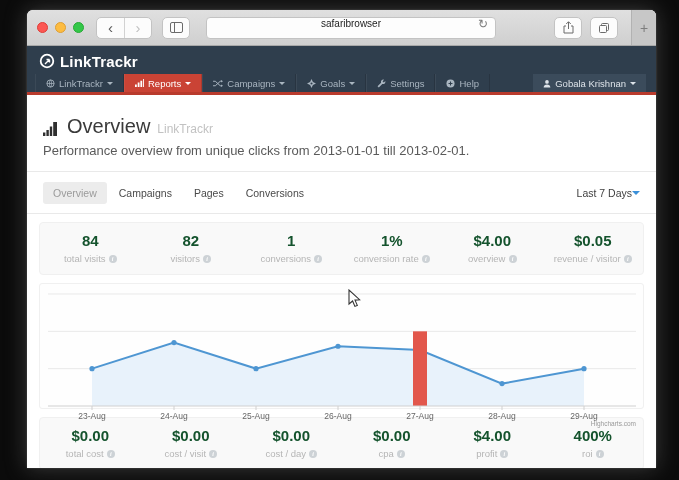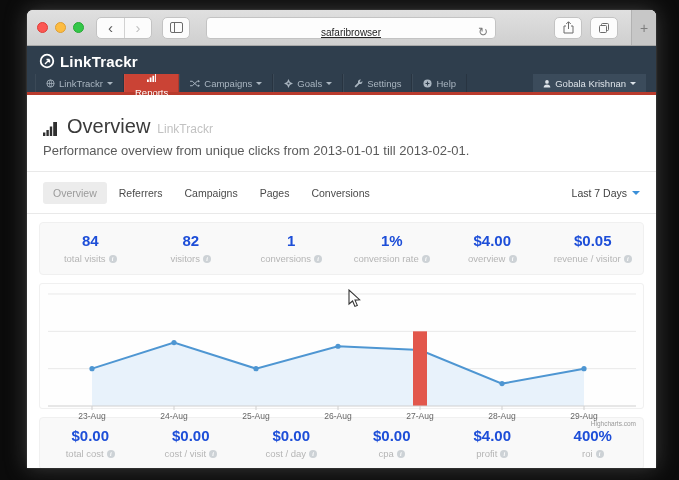--- a/index.html
+++ b/index.html
@@ -36,67 +36,67 @@
   }
   .navbtns .nb + .nb { border-left:1px solid #d2d2d2; color:#c0c0c0; }
   .sq-btn {
     background:#fcfcfc; border:1px solid #c3c3c3; border-radius:5px;
     height:22px; width:28px; display:flex; align-items:center; justify-content:center;
     color:#6b6b6b;
   }
   .urlbar {
     flex:1; margin:0 58px 0 16px; height:22px; background:#fdfdfd;
     border:1px solid #c3c3c3; border-radius:4px; position:relative;
-    display:flex; align-items:flex-end; justify-content:center;
-    font-size:10px; color:#222;text-decoration:underline;
+    display:flex; align-items:flex-start; justify-content:center;
+    font-size:10px; color:#222;
   }
   .urlbar .reload { position:absolute; right:7px; font-size:12px; color:#7a7a7a; line-height:1; }
   .right-btns { display:flex; gap:8px; margin-right:28px; }
   .newtab {
     position:absolute; right:0; top:0; width:25px; height:100%;
     background:#c7c7c7; border-left:1px solid #b2b2b2;
     display:flex; align-items:center; justify-content:center;
     color:#7d7d7d; font-size:14px;
   }
   
   .appnav { background:#2f3e4d; border-bottom:3px solid #b93b2d; }
   .brand-row { height:28px; display:flex; align-items:center; padding:2px 0 0 12px; gap:5px; }
   .brand-text { color:#fff; font-weight:bold; font-size:15px; letter-spacing:.2px; }
   .menu-row { display:flex; align-items:stretch; height:18px; padding-left:8px; }
   .menu-item {
     display:flex; align-items:center; gap:4px; padding:0 10px;
     font-size:9.5px; color:#a9b5c0; border-left:1px solid rgba(255,255,255,.06);
     border-right:1px solid rgba(0,0,0,.15); white-space:nowrap;
   }
-  .menu-item.active { background:#ca4335; color:#fff;flex-direction:column; }
+  .menu-item.active { background:#ca4335; color:#fff; }
   .menu-item .caret { border-top:3px solid currentColor; border-left:3px solid transparent; border-right:3px solid transparent; margin-top:1px; }
   .menu-item svg { flex:none; }
   .user-item { margin-left:auto; margin-right:10px; background:#3b4b5b; color:#dde3e9; border:none; }
   
   .content { background:#fff; height:calc(100% - 85px); }
   .page-header { padding:20px 16px 13px; border-bottom:1px solid #e9e9e9; }
   .title-row { display:flex; align-items:baseline; gap:7px; }
   .title-row svg { align-self:center; margin-top:4px; }
   .page-title { font-size:20px; color:#3a3a3a; }
   .page-title-suffix { font-size:12px; color:#c2c2c2; }
   .page-desc { font-size:13px; color:#5a5a5a; margin-top:5px; }
   .tabs-row {
     display:flex; align-items:center; gap:2px;
     padding:10px 16px 9px; border-bottom:1px solid #e9e9e9;
   }
   .tab { font-size:10.5px; color:#4a4a4a; padding:5px 10px; border-radius:3px; }
   .tab.active { background:#ececec; color:#9b9b9b; }
-  .daterange { margin-left:auto; font-size:10.5px; color:#3f3f3f; display:flex; align-items:center; gap:5px; }
+  .daterange { margin-left:auto; font-size:10.5px; color:#3f3f3f; display:flex; align-items:center; }
   .daterange .caret { border-top:4px solid #3a8fd8; border-left:4px solid transparent; border-right:4px solid transparent; }
   .stats-panel {
     margin:8px 12px 0; background:#f9f9f9; border:1px solid #f0f0f0; border-radius:4px;
     display:grid; grid-template-columns:repeat(6,1fr); padding:9px 0 10px;
   }
   .stat { text-align:center; }
-  .stat-value { font-size:15px; font-weight:bold; color:#1d4ed8; }
+  .stat-value { font-size:15px; font-weight:bold; color:#14532d; }
   .stat-label { font-size:9.5px; color:#b5b5b5; margin-top:4px; display:flex; align-items:center; justify-content:center; gap:3px; }
   .info-dot {
     display:inline-block; width:8px; height:8px; border-radius:50%;
     background:#cdd2d6; color:#fff; font-size:6px; line-height:8px; text-align:center;
     font-family:"Liberation Serif", serif; font-style:italic; font-weight:bold;
   }
   .chart-panel {
     margin:8px 12px 0; border:1px solid #f0f0f0; border-radius:3px; background:#fefefe;
     height:126px; position:relative;
   }
@@ -220,21 +220,20 @@
             <path d="M0 14h2.4v-3.5H0zM3.4 14h2.4V8H3.4zM6.8 14h2.4V4.5H6.8zM10.2 14H14V0h-3.8z" fill="#2f2f2f"></path>
           </svg>
         <span class="page-title">Overview</span>
         <span class="page-title-suffix">LinkTrackr</span>
       </div>
       <div class="page-desc">Performance overview from unique clicks from 2013-01-01 till 2013-02-01.</div>
     </div>
 
     <div class="tabs-row">
       <span class="tab active">Overview</span>
-      <span class="tab">Referrers</span>
       <span class="tab">Campaigns</span>
       <span class="tab">Pages</span>
       <span class="tab">Conversions</span>
       <span class="daterange">
         <span>Last 7 Days</span>
         <span class="caret"></span>
       </span>
     </div>
 
     <div class="stats-panel" id="stats-top">

